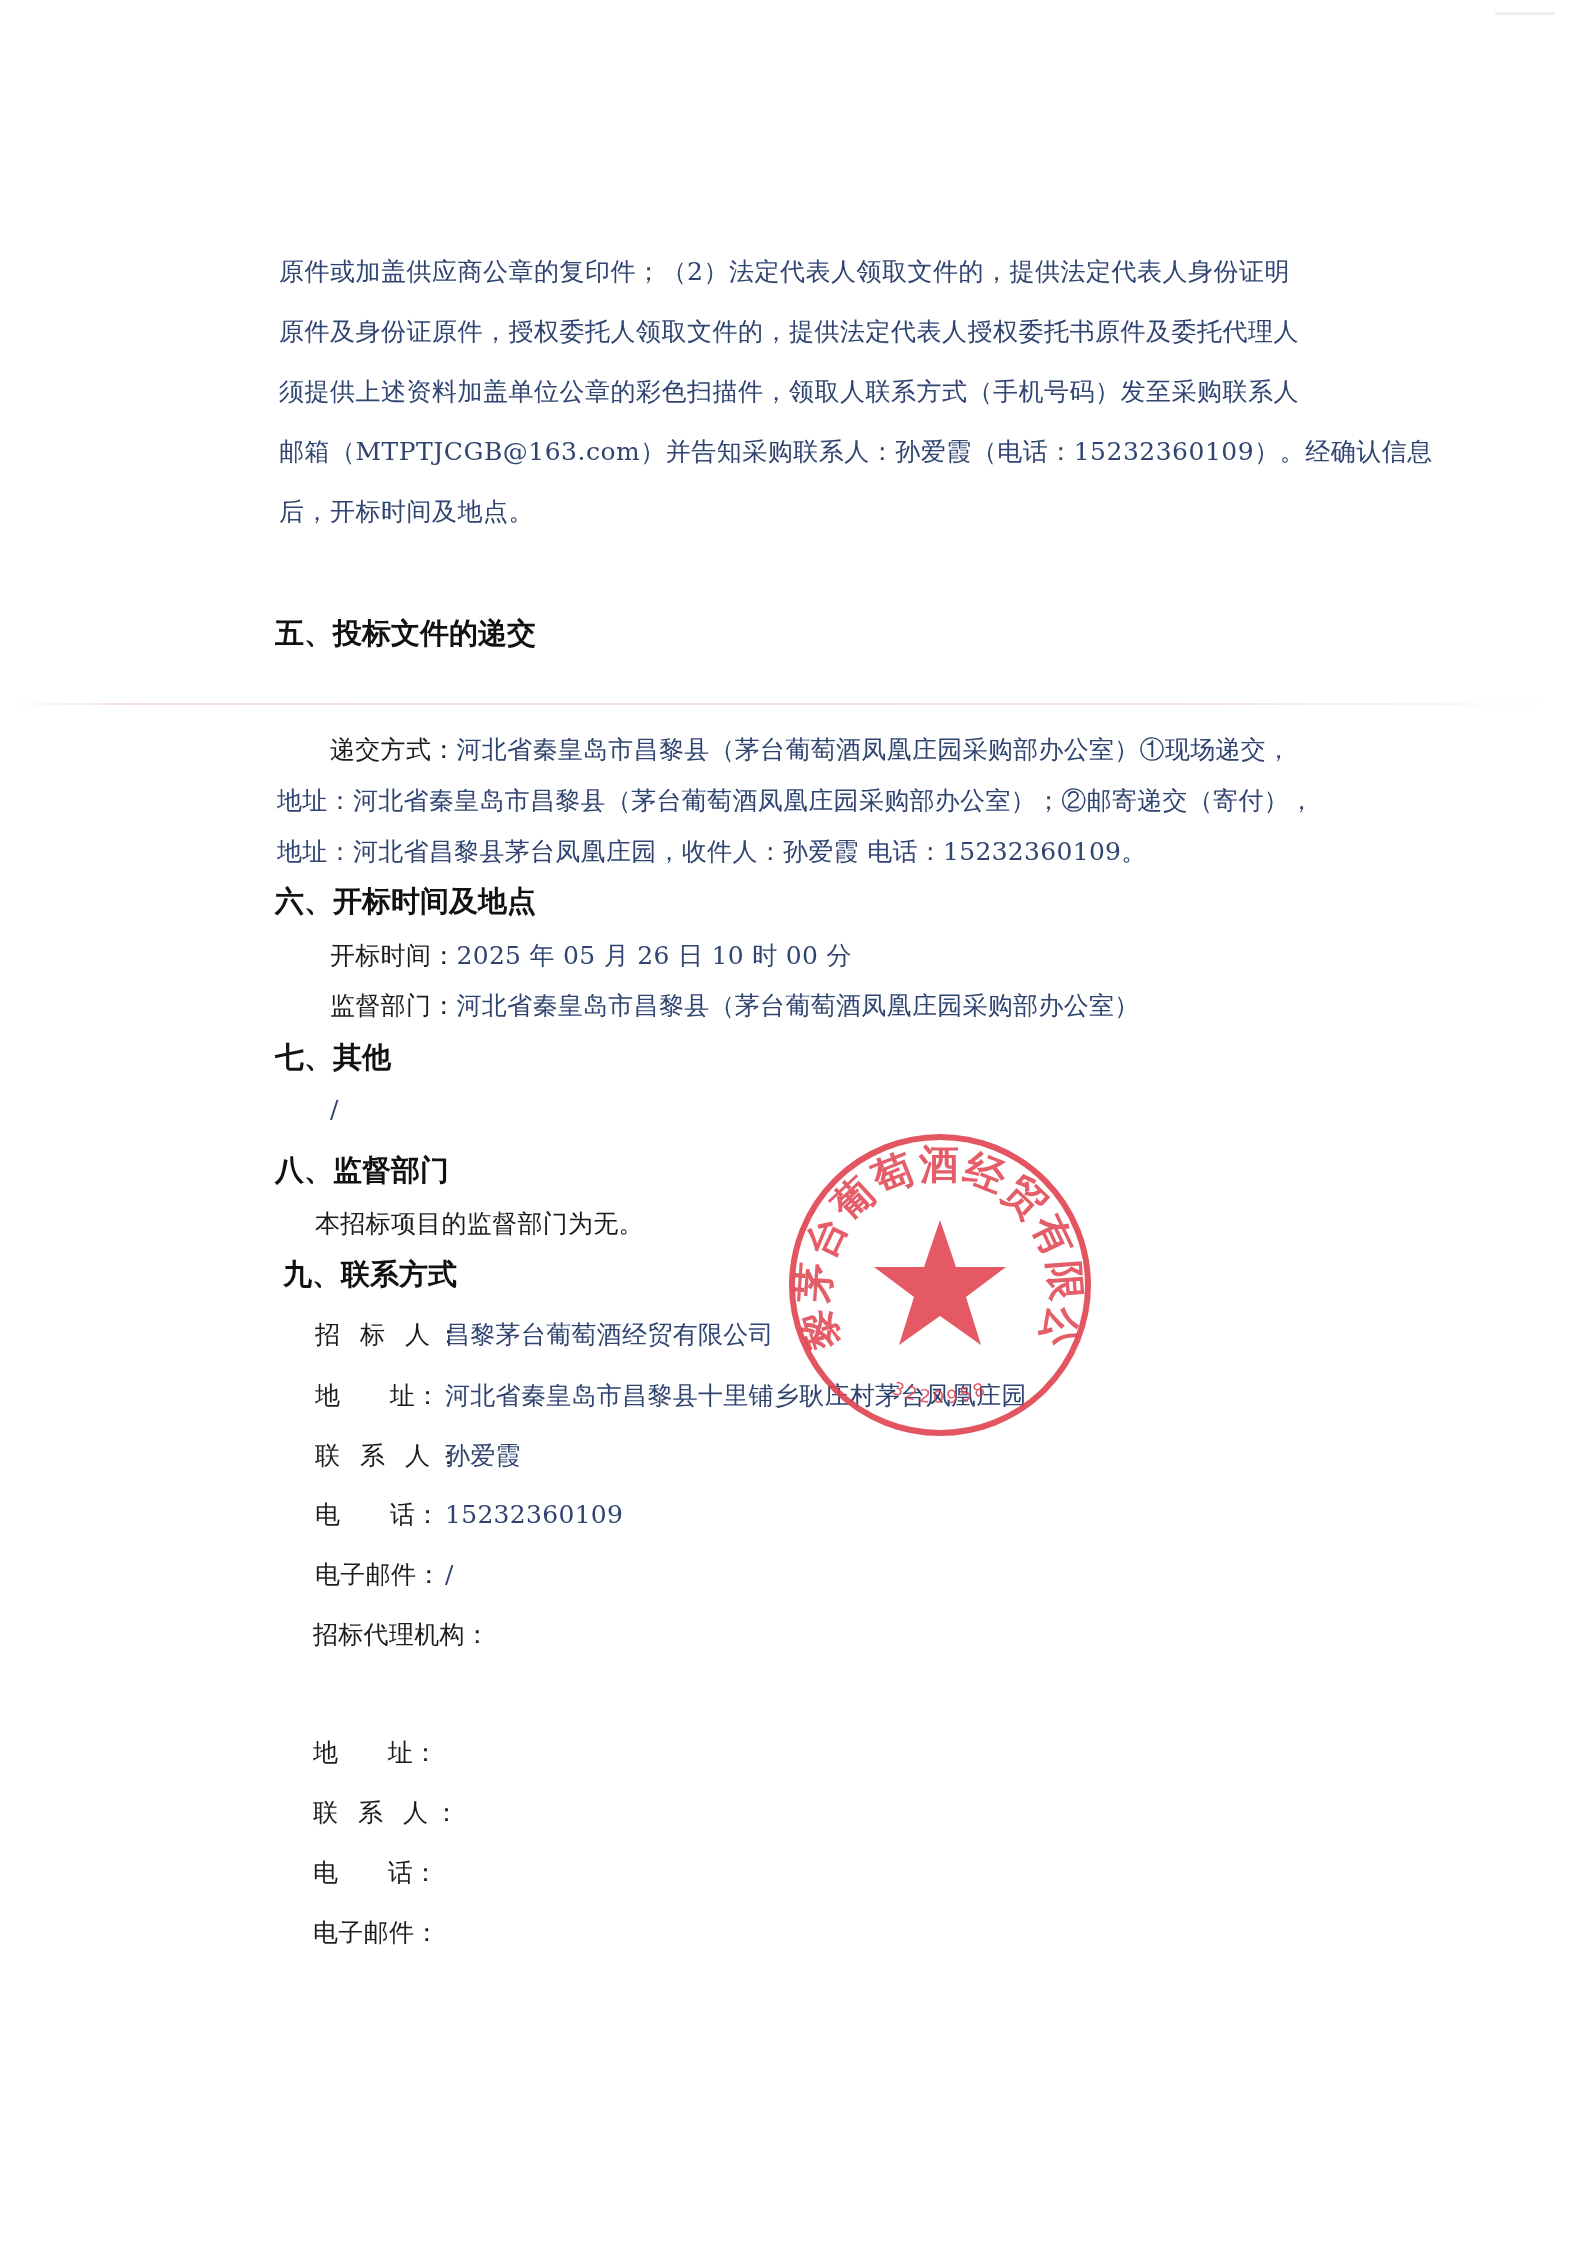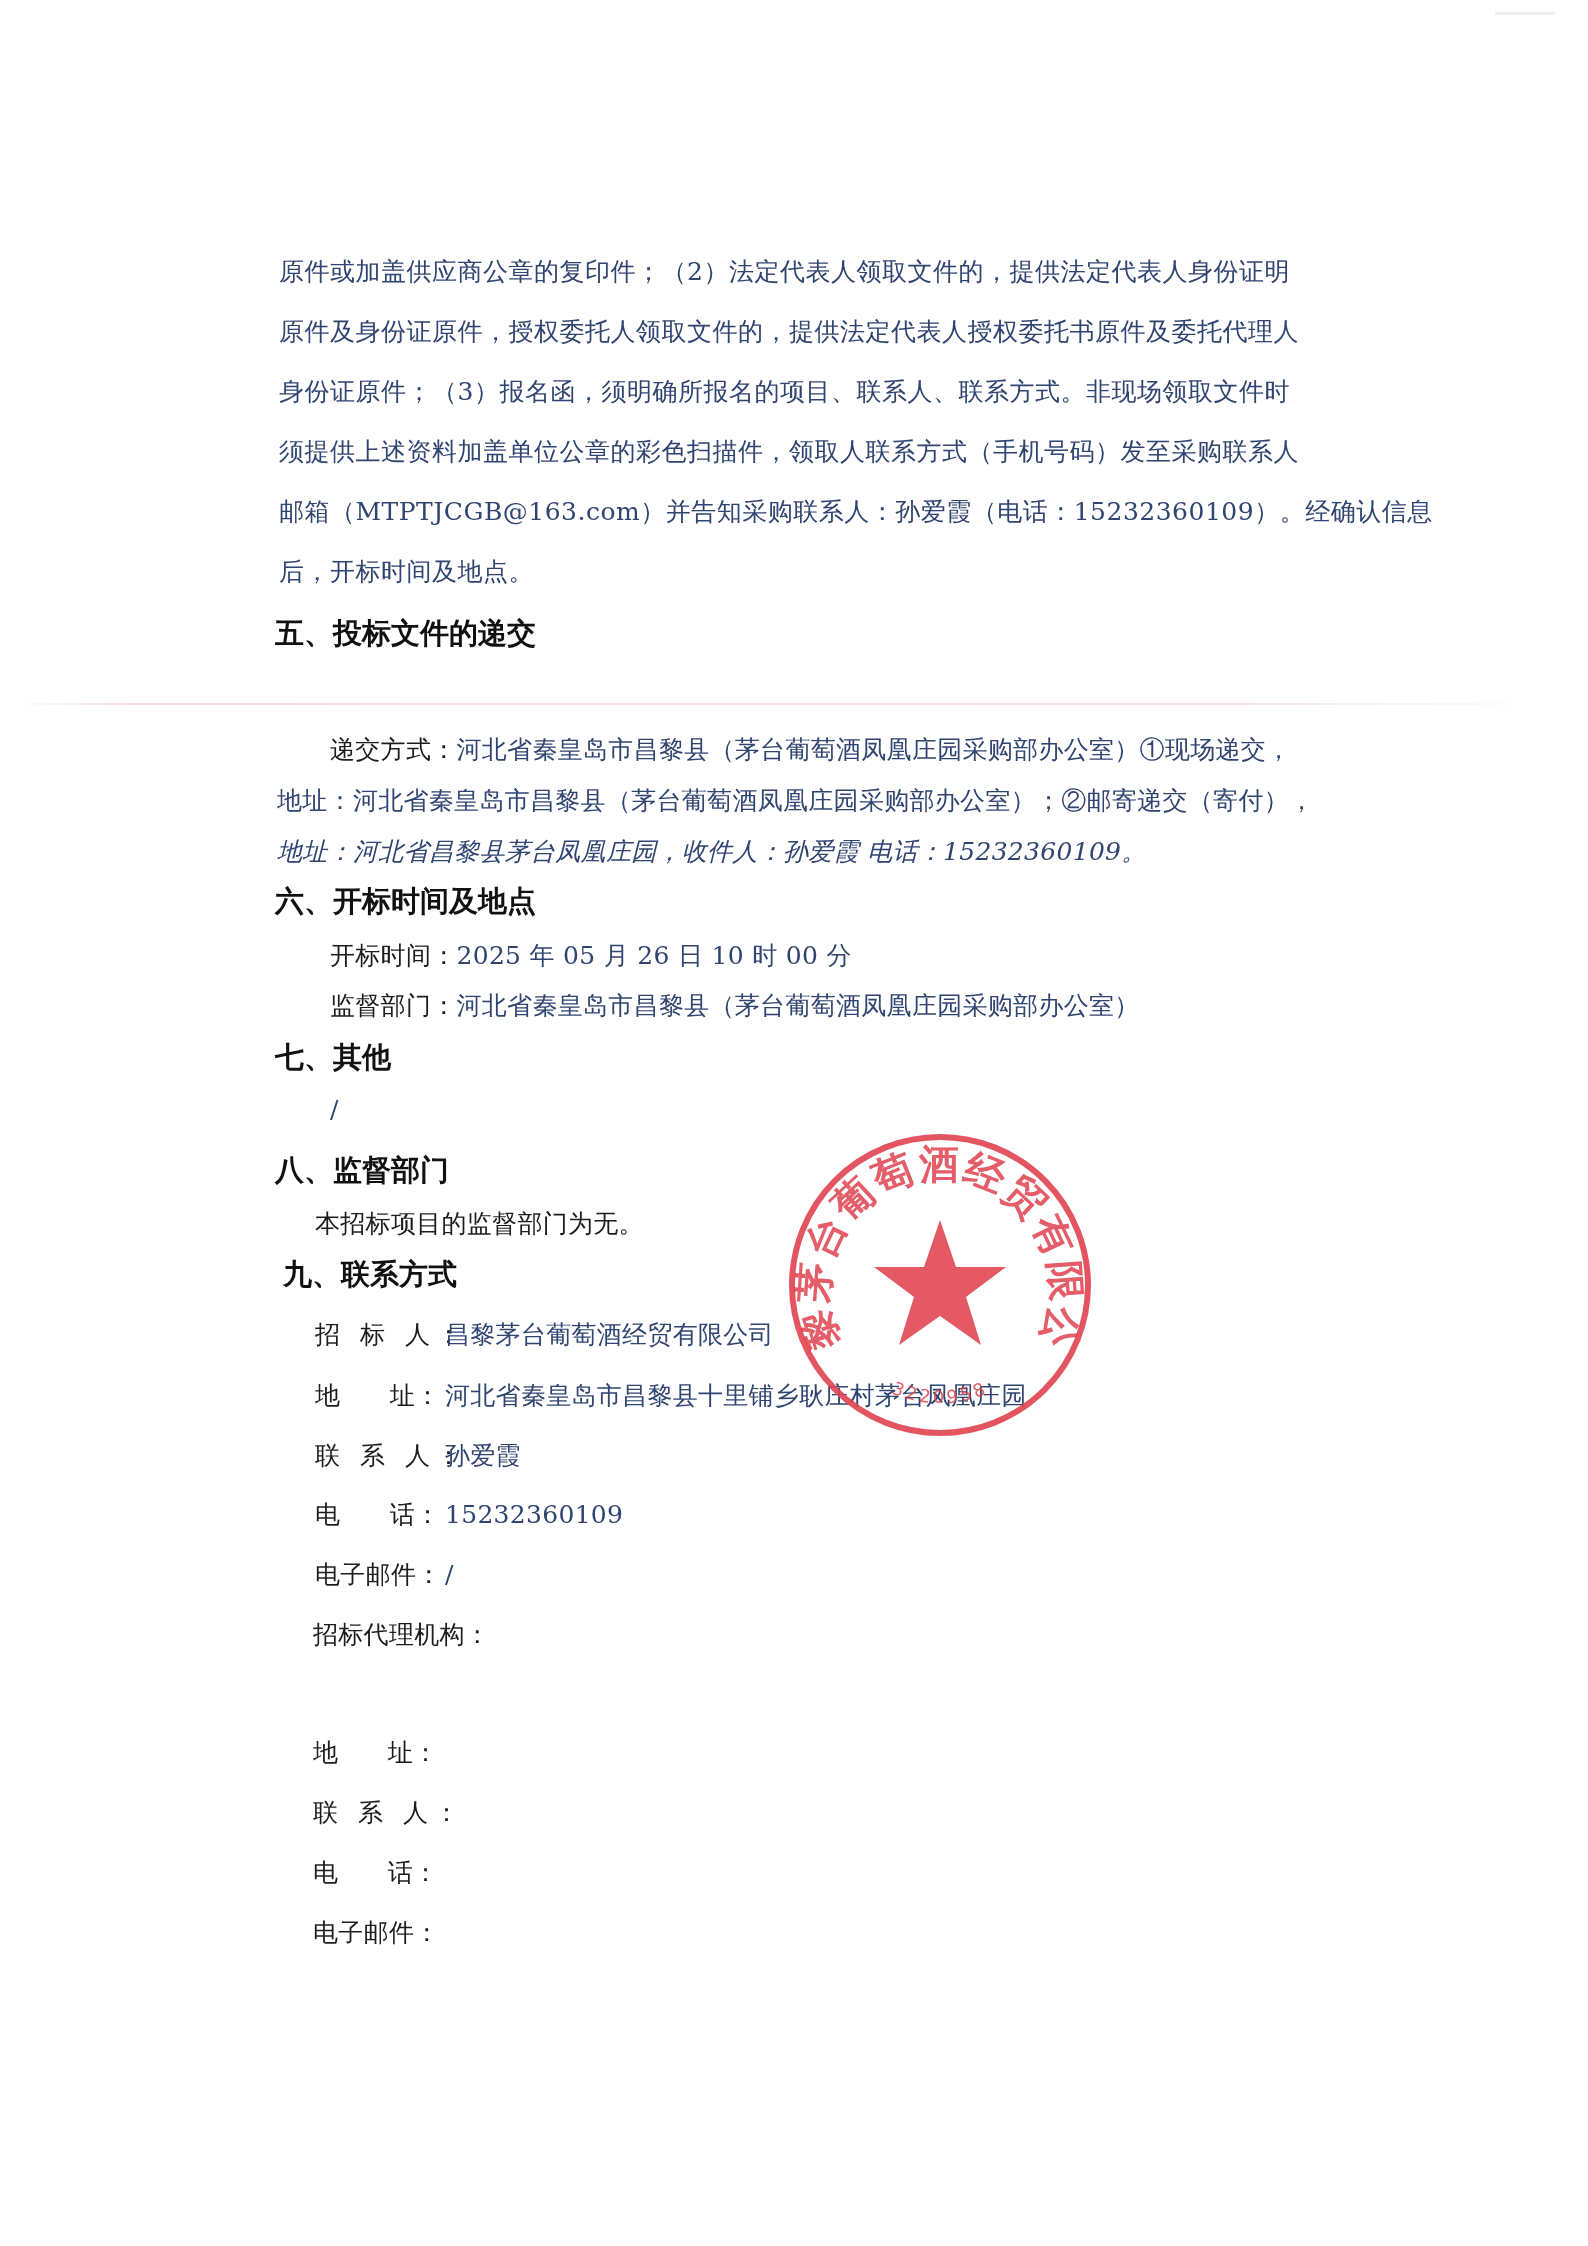--- a/index.html
+++ b/index.html
@@ -24,32 +24,31 @@
 </head>
 <body>
 
 <div class="page">
   <div class="scan-top"></div>
   <div class="scan-line"></div>
 
   <div class="para blue" style="top:242px;">
     <span class="row">原件或加盖供应商公章的复印件；（2）法定代表人领取文件的，提供法定代表人身份证明</span>
     <span class="row">原件及身份证原件，授权委托人领取文件的，提供法定代表人授权委托书原件及委托代理人</span>
-    <span class="row">身份证原件；（3）报名函，须明确所报名的项目、联系人、联系方式。非现场领取文件时</span>
     <span class="row">须提供上述资料加盖单位公章的彩色扫描件，领取人联系方式（手机号码）发至采购联系人</span>
     <span class="row">邮箱（MTPTJCGB@163.com）并告知采购联系人：孙爱霞（电话：15232360109）。经确认信息</span>
     <span class="row">后，开标时间及地点。</span>
   </div>
 
   <div class="heading" style="left:275px; top:616px;">五、投标文件的递交</div>
   <div class="line blue" style="left:277px; top:786px;">地址：河北省秦皇岛市昌黎县（茅台葡萄酒凤凰庄园采购部办公室）；②邮寄递交（寄付），</div>
   <div class="line" style="left:330px; top:735px;">
     <span class="black">递交方式：</span><span class="blue">河北省秦皇岛市昌黎县（茅台葡萄酒凤凰庄园采购部办公室）①现场递交，</span>
   </div>
-  <div class="line blue" style="left:277px; top:837px;font-style:italic;">地址：河北省昌黎县茅台凤凰庄园，收件人：孙爱霞 电话：15232360109。</div>
+  <div class="line blue" style="left:277px; top:837px;">地址：河北省昌黎县茅台凤凰庄园，收件人：孙爱霞 电话：15232360109。</div>
 
   <div class="heading" style="left:275px; top:884px;">六、开标时间及地点</div>
   <div class="line" style="left:330px; top:941px;">
     <span class="black">开标时间：</span><span class="blue">2025 年 05 月 26 日  10 时 00 分</span>
   </div>
   <div class="line" style="left:330px; top:991px;">
     <span class="black">监督部门：</span><span class="blue">河北省秦皇岛市昌黎县（茅台葡萄酒凤凰庄园采购部办公室）</span>
   </div>
 
   <div class="heading" style="left:275px; top:1040px;">七、其他</div>

